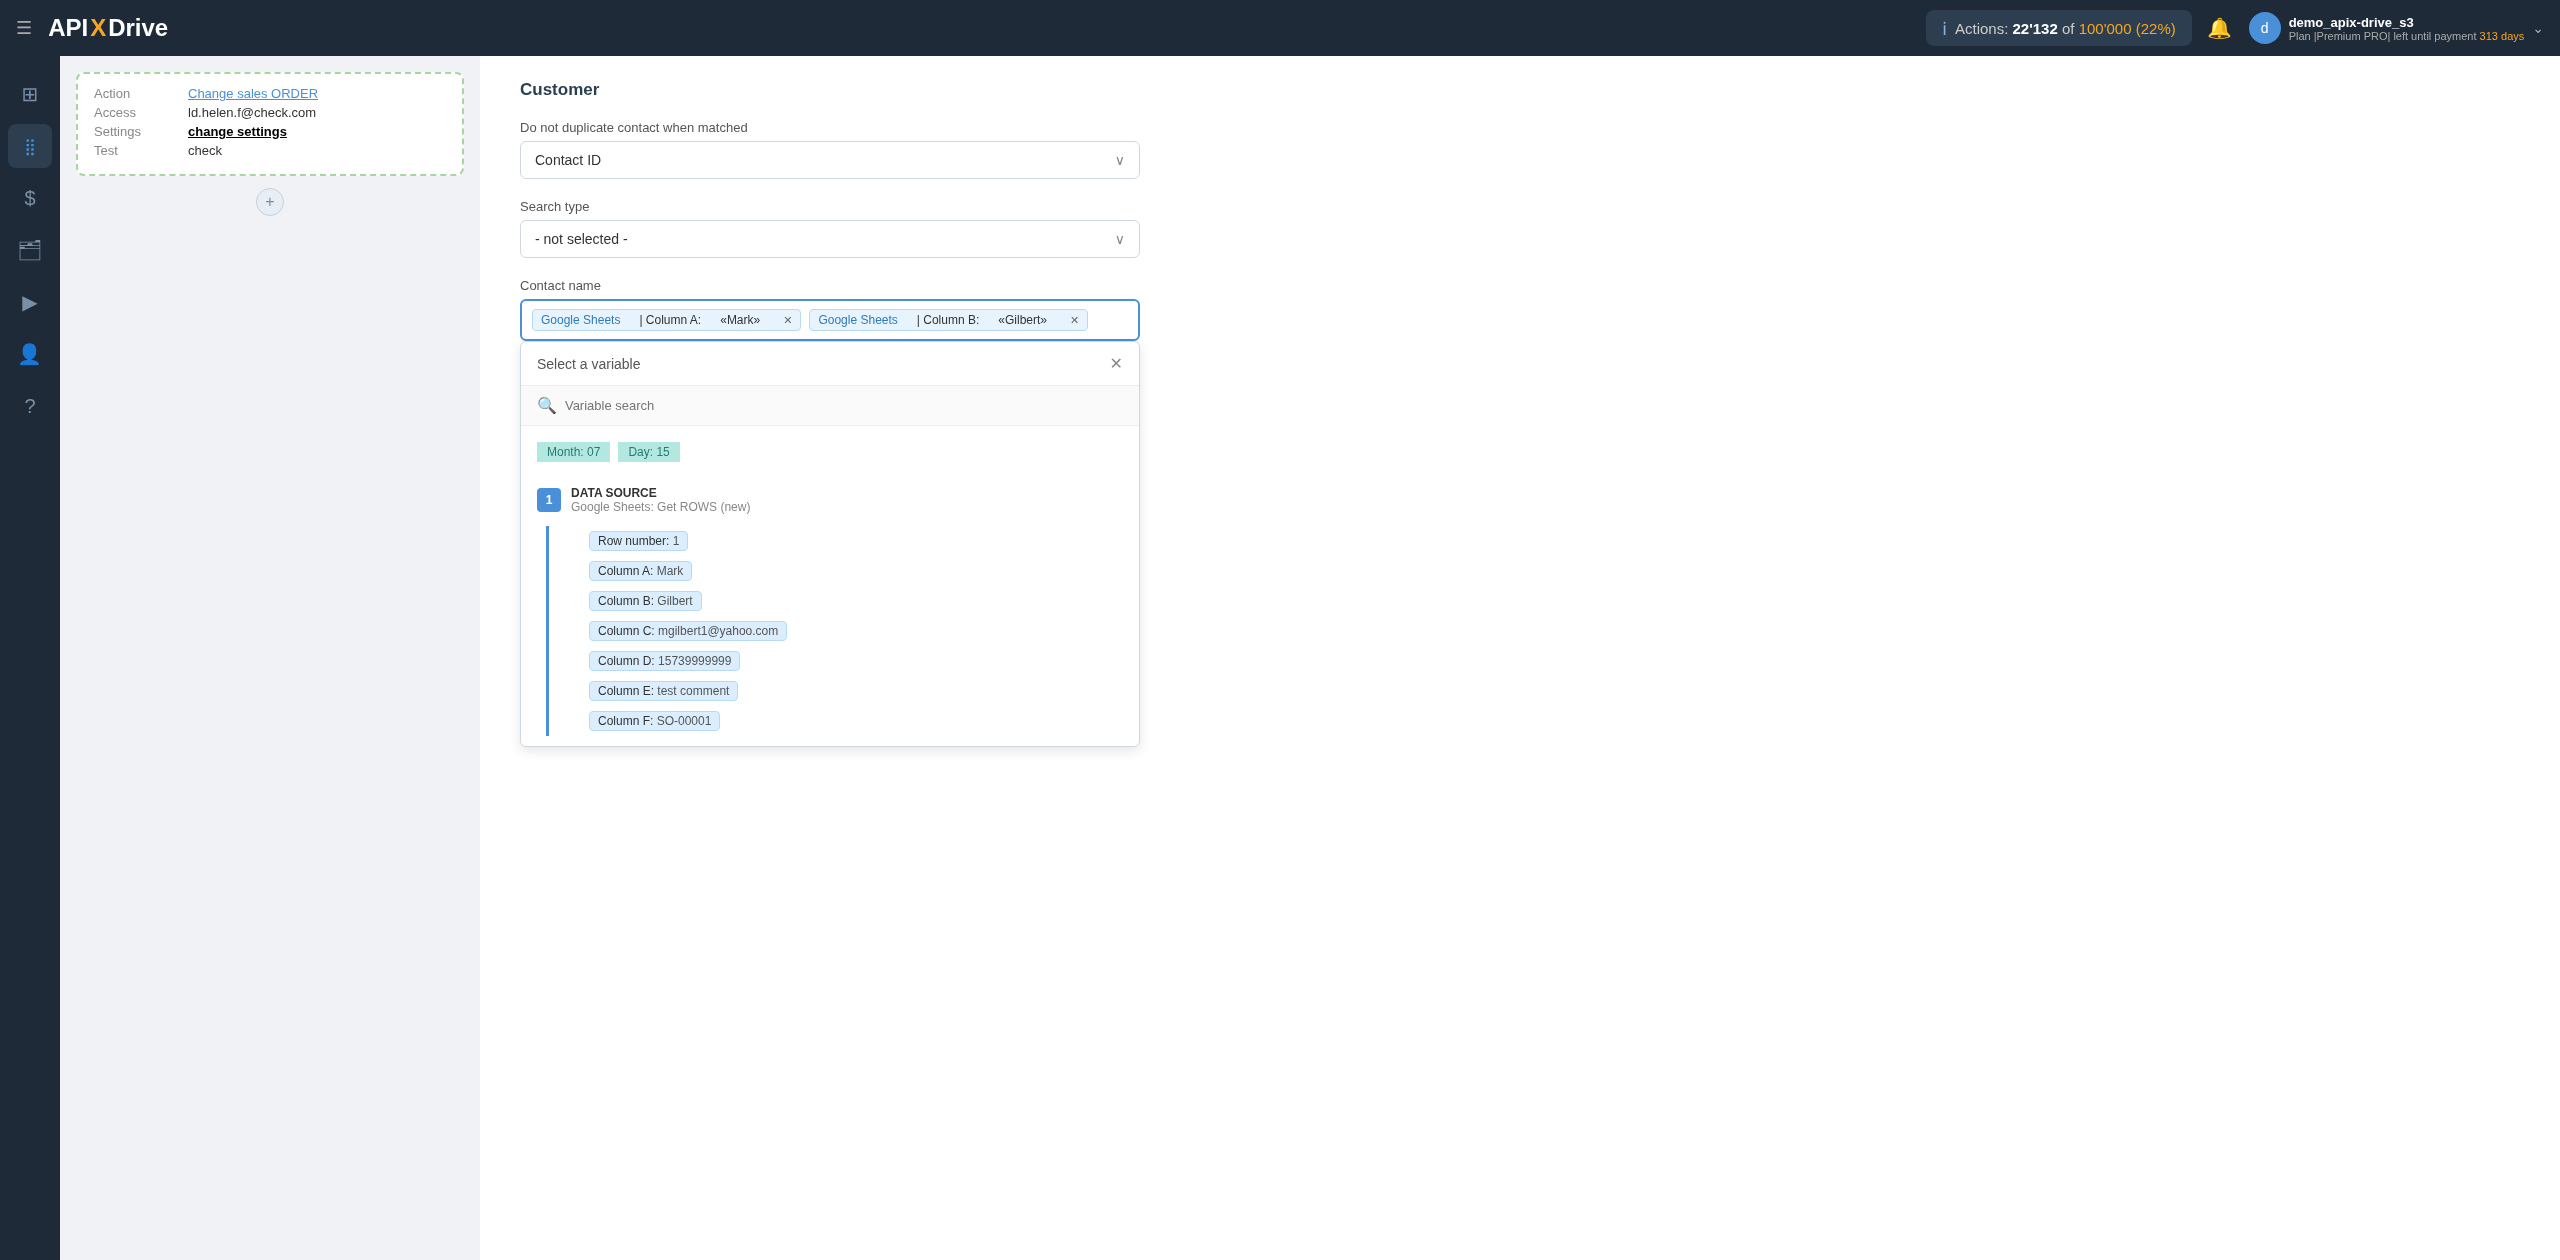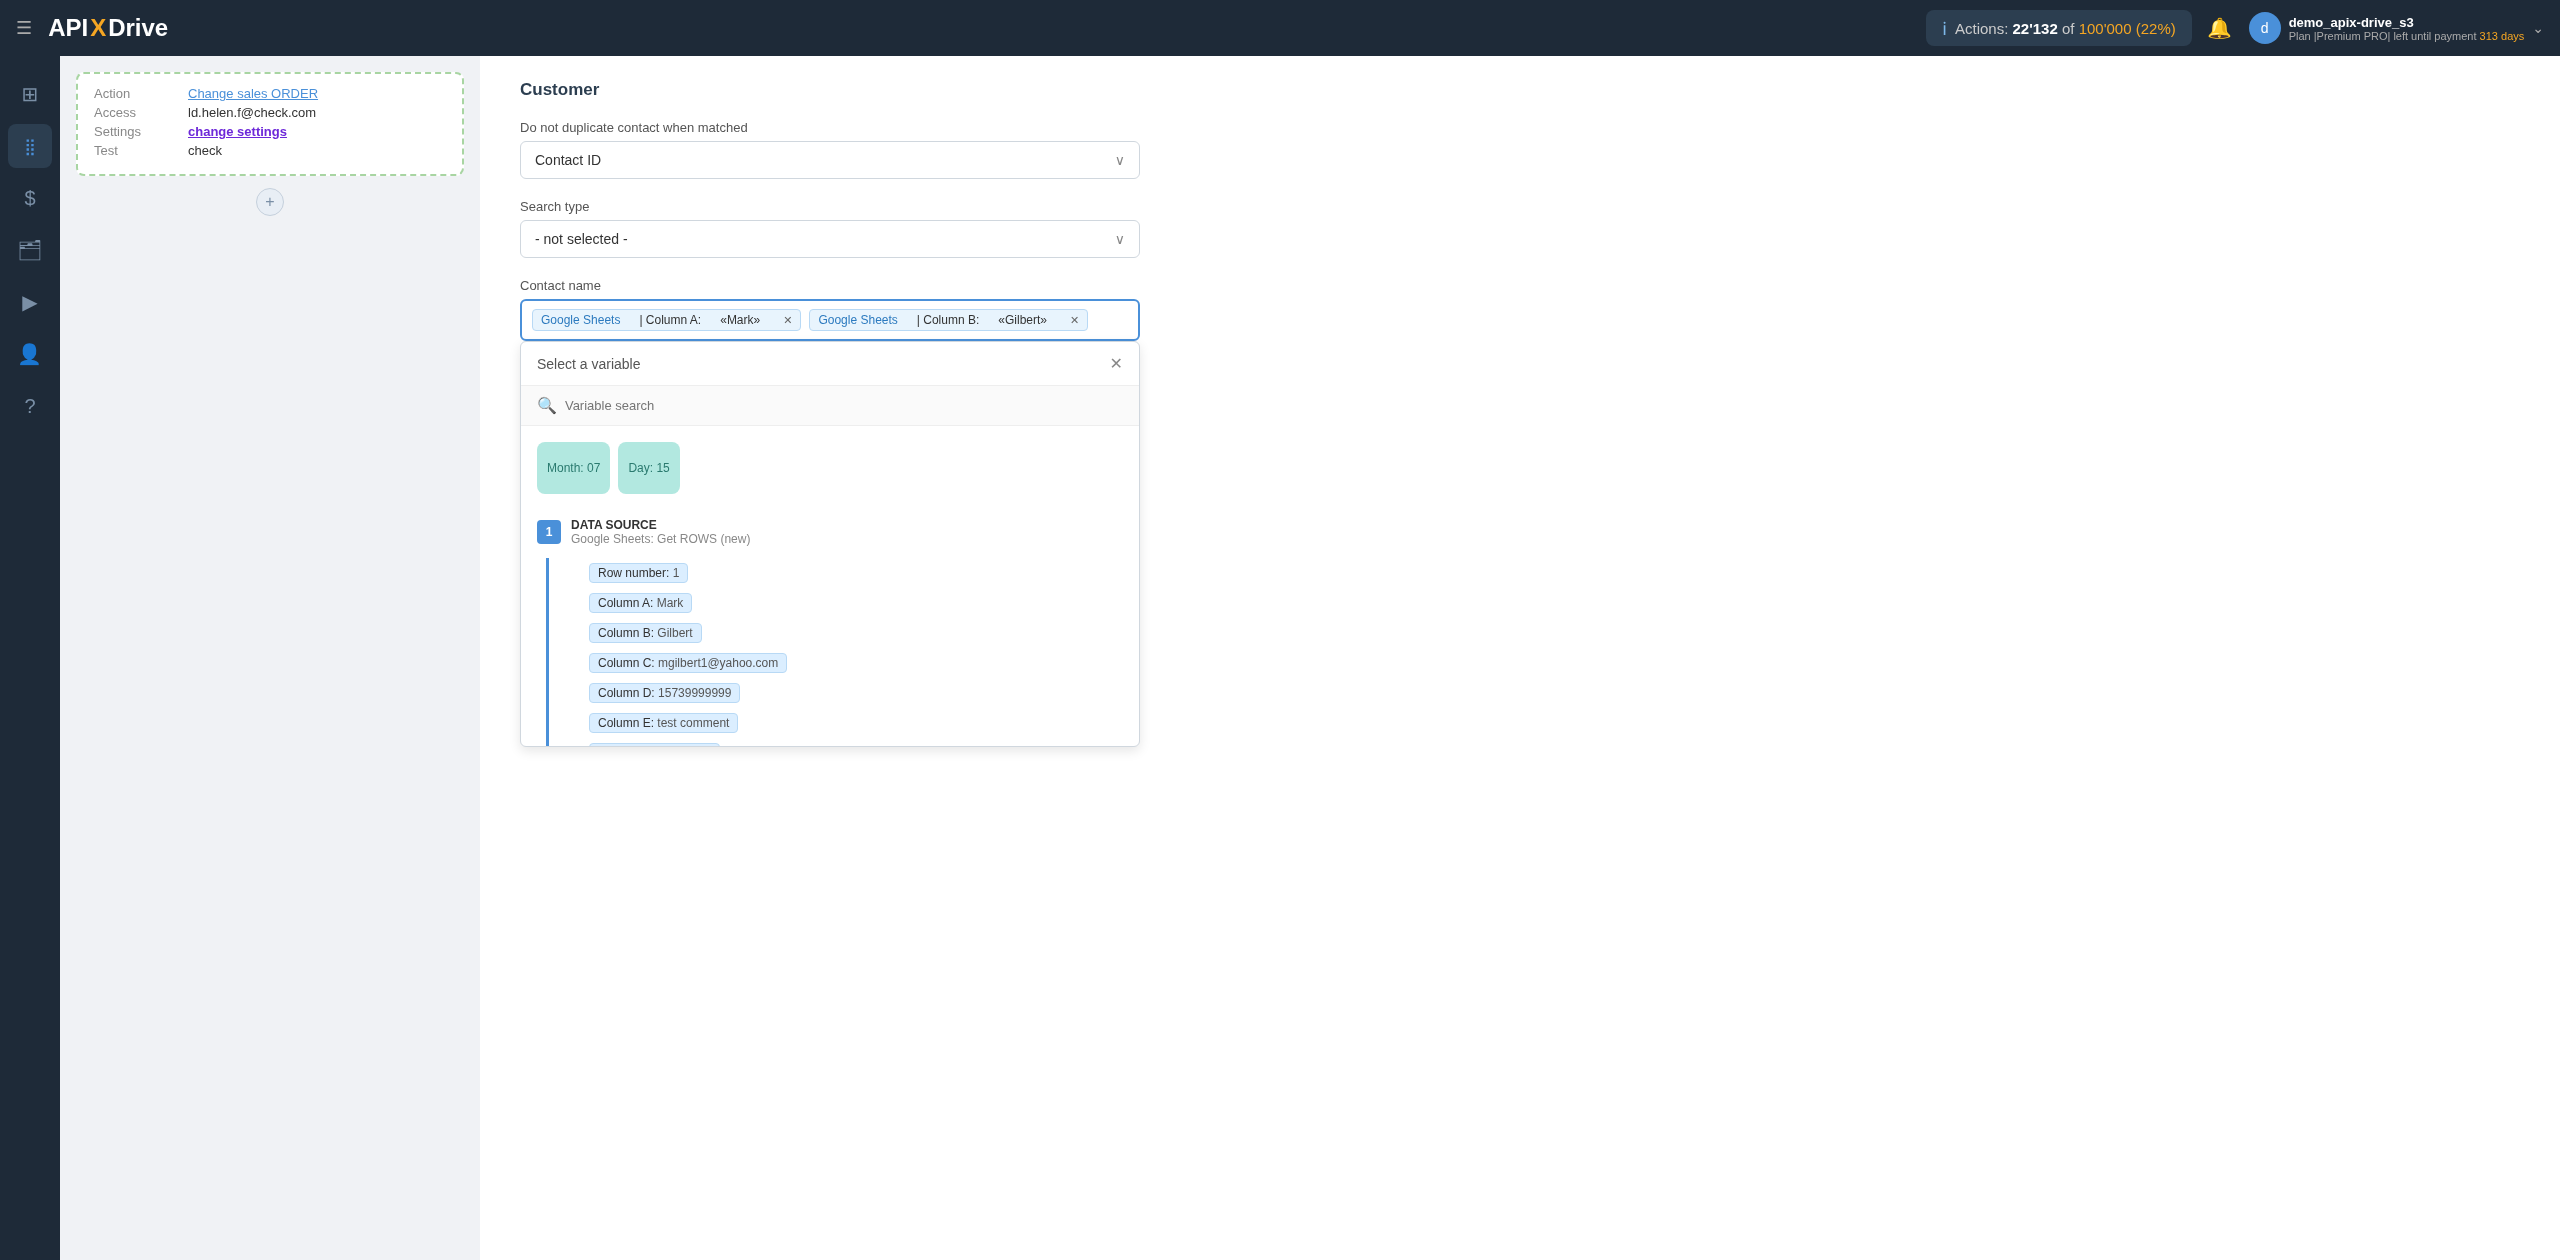--- a/index.html
+++ b/index.html
@@ -53,21 +53,21 @@
       width: 420px; background: #f0f2f5; padding: 16px; flex-shrink: 0; overflow-y: auto;
     }
     .config-card {
       background: #fff; border: 2px dashed #a8d5a2; border-radius: 8px;
       padding: 12px 16px; font-size: 13px; color: #444;
     }
     .config-row { display: flex; gap: 24px; margin-bottom: 4px; align-items: center; }
     .config-label { color: #888; width: 70px; flex-shrink: 0; }
     .config-value { color: #333; }
     .config-value.link { color: #4a90d9; text-decoration: underline; cursor: pointer; }
-    .config-value.bold-link { color: #6d28d9; font-weight: 600; text-decoration: underline; cursor: pointer; }
+    .config-value.bold-link { color: #000000; font-weight: 600; text-decoration: underline; cursor: pointer; }
     .add-button {
       width: 28px; height: 28px; border-radius: 50%; background: #e8eef5; border: 1px solid #c5d0dc;
       display: flex; align-items: center; justify-content: center; cursor: pointer; margin: 12px auto 0;
       color: #7a8fa6; font-size: 16px;
     }
 
     
     .right-panel { flex: 1; background: #fff; overflow-y: auto; padding: 24px 40px; }
     .section-title { font-size: 17px; font-weight: 600; color: #2c3e50; margin-bottom: 20px; }
     .field-group { margin-bottom: 20px; }
@@ -108,21 +108,21 @@
       display: flex; align-items: center; gap: 8px; padding: 10px 16px;
       border-bottom: 1px solid #eee; background: #fafafa;
     }
     .variable-search input {
       border: none; outline: none; background: transparent; font-size: 13px; color: #333; width: 100%;
     }
     .variable-search .search-icon { color: #aaa; font-size: 16px; }
     .variable-list { padding: 8px 0; max-height: 320px; overflow-y: auto; }
     .variable-quick-tags { display: flex; gap: 8px; padding: 8px 16px; }
     .variable-quick-tag {
-      background: #b2e8e0; border-radius: 8px; padding: 19px 10px;
+      background: #b2e8e0; border-radius: 0; padding: 3px 10px;
       font-size: 12px; color: #2a7a6f; cursor: pointer;
     }
     .data-source-section { padding: 8px 0; }
     .data-source-header {
       display: flex; align-items: center; gap: 10px; padding: 8px 16px; margin-bottom: 4px;
     }
     .data-source-badge {
       background: #4a90d9; color: #fff; border-radius: 4px; width: 24px; height: 24px;
       display: flex; align-items: center; justify-content: center; font-size: 12px; font-weight: 700;
       flex-shrink: 0;

